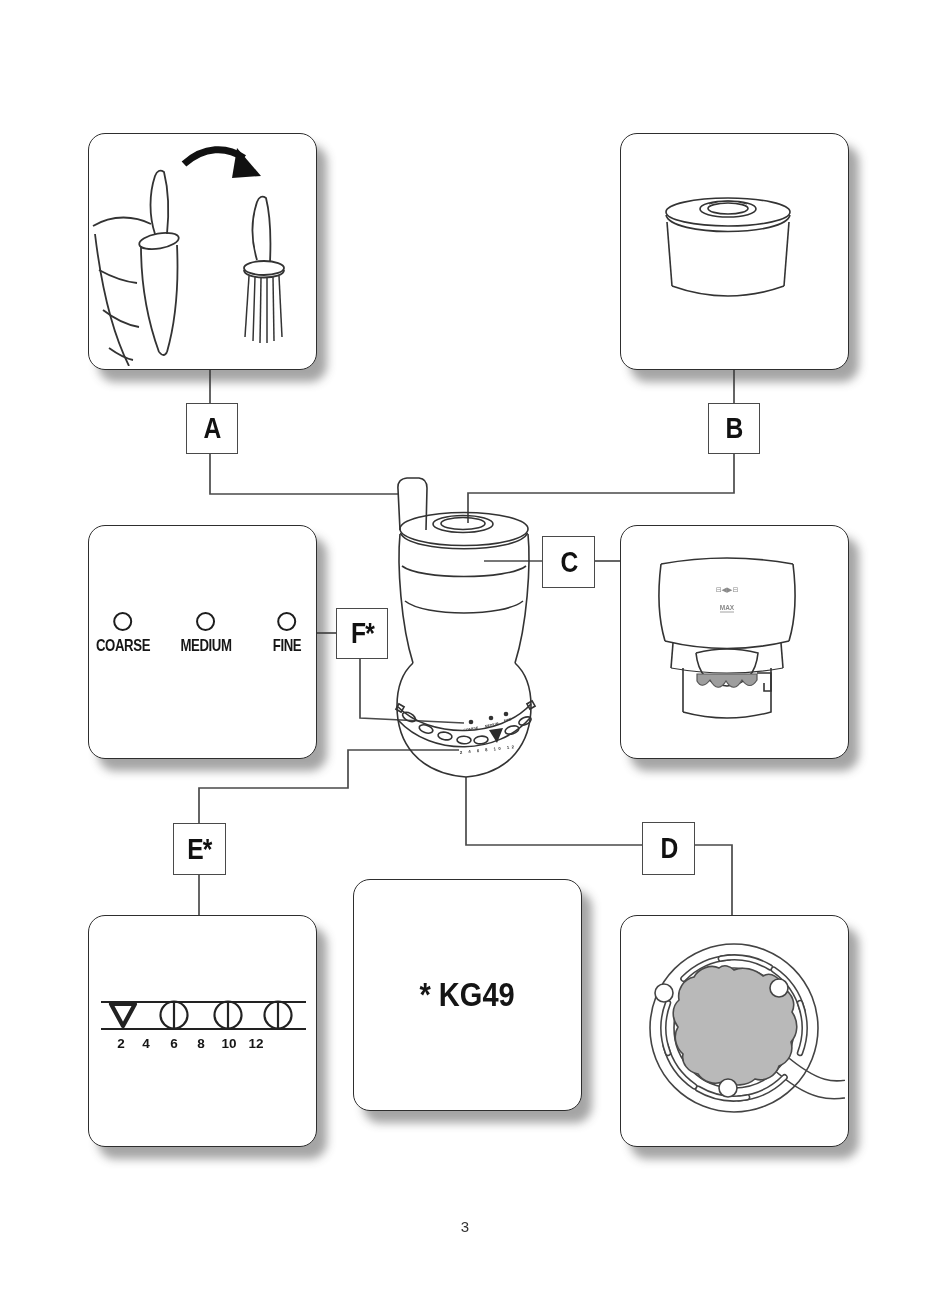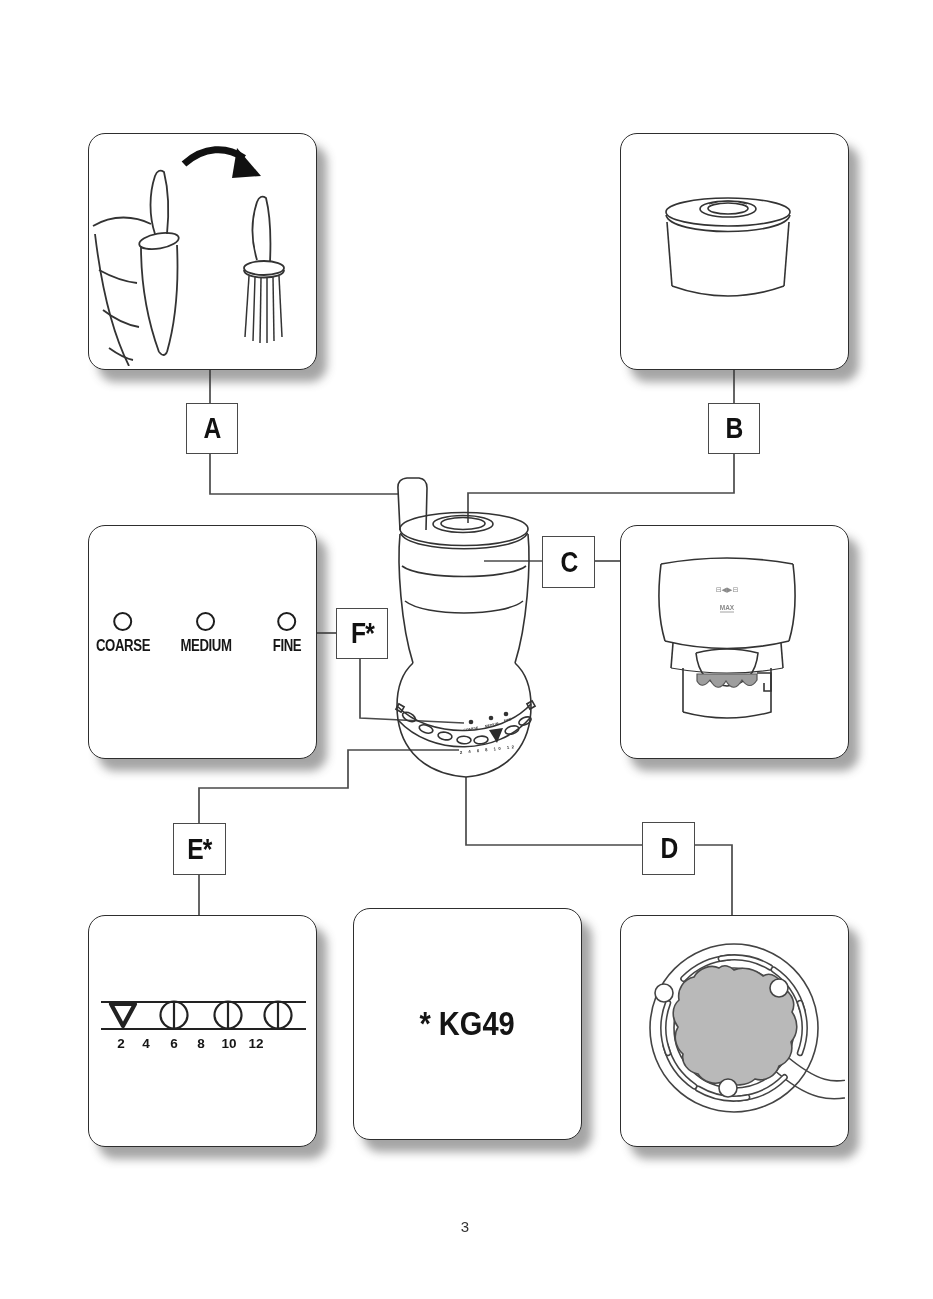--- a/index.html
+++ b/index.html
@@ -198,21 +198,21 @@
         <text x="32" y="132">2</text>
         <text x="57" y="132">4</text>
         <text x="85" y="132">6</text>
         <text x="112" y="132">8</text>
         <text x="140" y="132">10</text>
         <text x="167" y="132">12</text>
       </g>
     </svg>
   </div>
 
-  <div class="pbox" style="left:353px;top:908px;width:227px;height:230px;">
+  <div class="pbox" style="left:353px;top:879px;width:227px;height:230px;">
     <div class="model-box-inner">
       <span class="model-text">* KG49</span>
     </div>
   </div>
 
   <div class="pbox" style="left:620px;top:915px;width:227px;height:230px;">
     <svg width="224" height="227" viewBox="0 0 224 227">
       <g stroke="#444" fill="none" stroke-width="1.6">
         <circle cx="113" cy="112" r="84"></circle>
 

